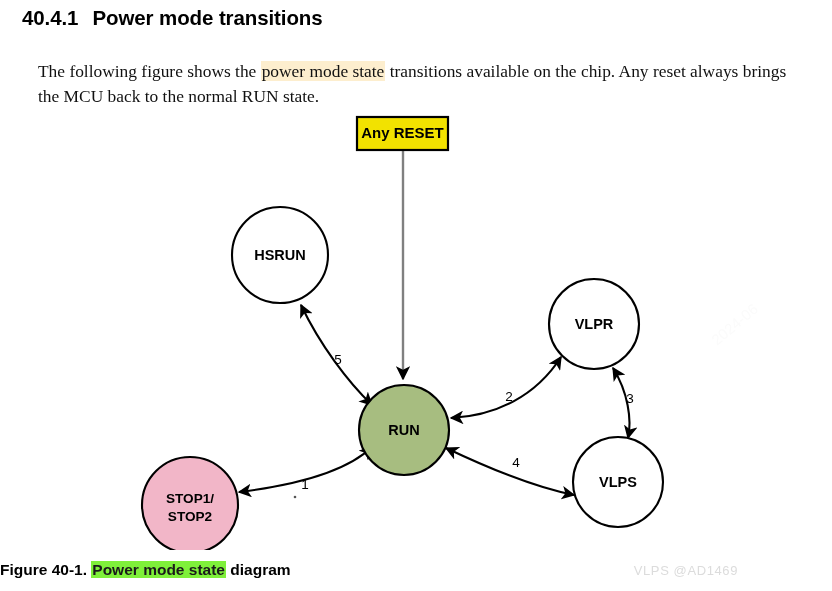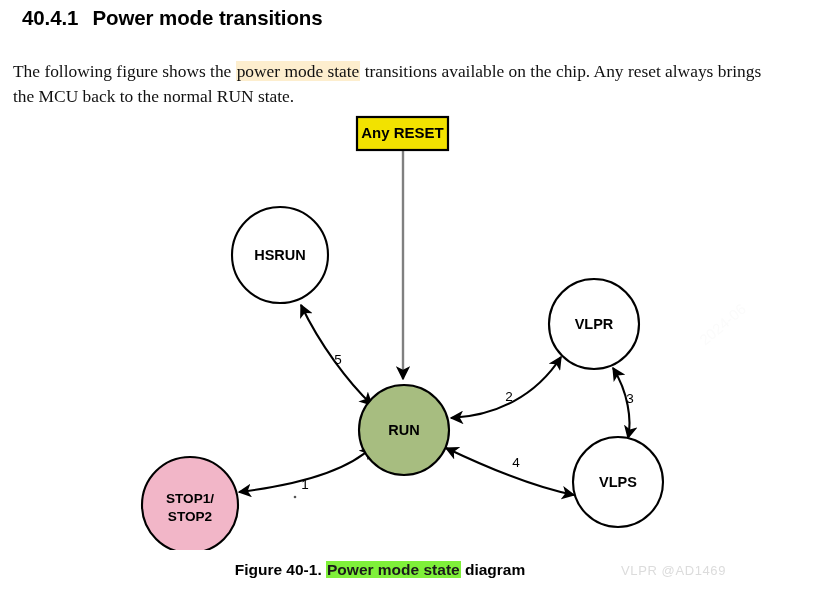--- a/index.html
+++ b/index.html
@@ -11,20 +11,21 @@
     height: 591px;
     background: #ffffff;
     font-family: "Liberation Serif", serif;
     overflow: hidden;
     position: relative;
   }
   #page {
     position: relative;
     width: 742px;
     height: 591px;
+    padding-left: 12px;
   }
 
   
   .heading {
     position: absolute;
     left: 22px;
     top: 6px;
     font-family: "Liberation Sans", sans-serif;
     font-weight: bold;
     font-size: 20.5px;
@@ -32,21 +33,21 @@
     letter-spacing: -0.1px;
     white-space: nowrap;
   }
   .heading .num {
     margin-right: 14px;
   }
 
   
   .para {
     position: absolute;
-    left: 13px;
+    left: 38px;
     top: 42px;
     width: 760px;
     font-family: "Liberation Serif", serif;
     font-size: 17.4px;
     line-height: 25px;
     color: #111111;
   }
   .hl-cream {
     background: #fdeece;
     padding: 0 1px;
@@ -99,21 +100,20 @@
     text-anchor: middle;
     dominant-baseline: middle;
   }
 
   
   .caption {
     position: absolute;
     left: 0;
     top: 561px;
     width: 760px;
-    text-align: center;
     font-family: "Liberation Sans", sans-serif;
     font-weight: bold;
     font-size: 15.5px;
     color: #000000;
   }
   .hl-green {
     background: #7ff03a;
     color: #1a1a1a;
     padding: 0 1px;
   }
@@ -219,16 +219,16 @@
       <text class="edge-label" x="508" y="363">4</text>
 
       <circle cx="287" cy="397" r="1.3" fill="#555555"></circle>
     </svg>
   </div>
 
   <div class="caption">
     <span>Figure 40-1. </span><span class="hl-green">Power mode state</span><span> diagram</span>
   </div>
 
-  <div class="watermark-bottom">VLPR @AD1469</div>
+  <div class="watermark-bottom">VLPS @AD1469</div>
   <div class="watermark-diag">2024-06</div>
 
 </div>
 
 </body></html>

